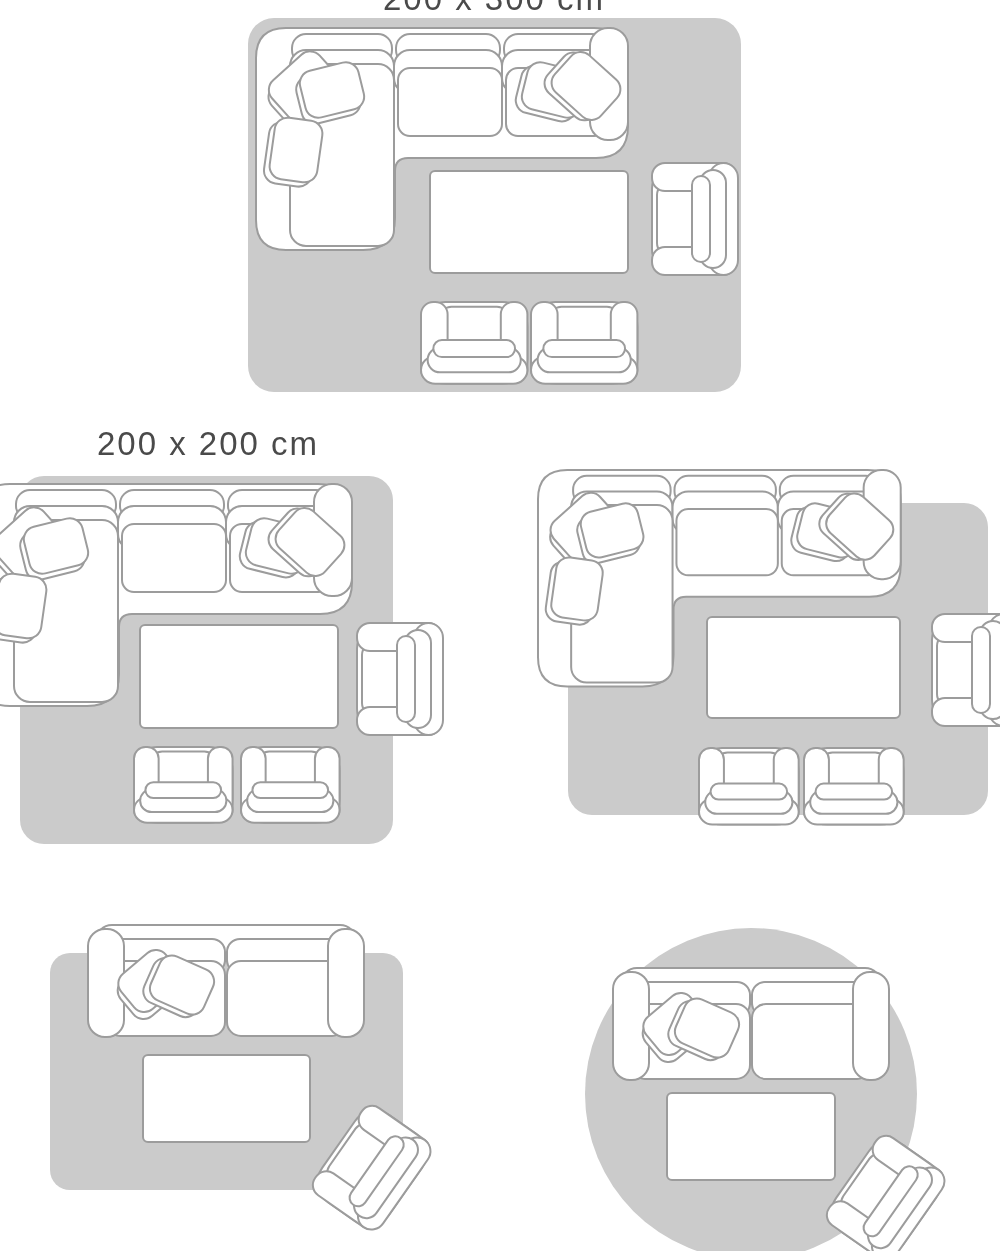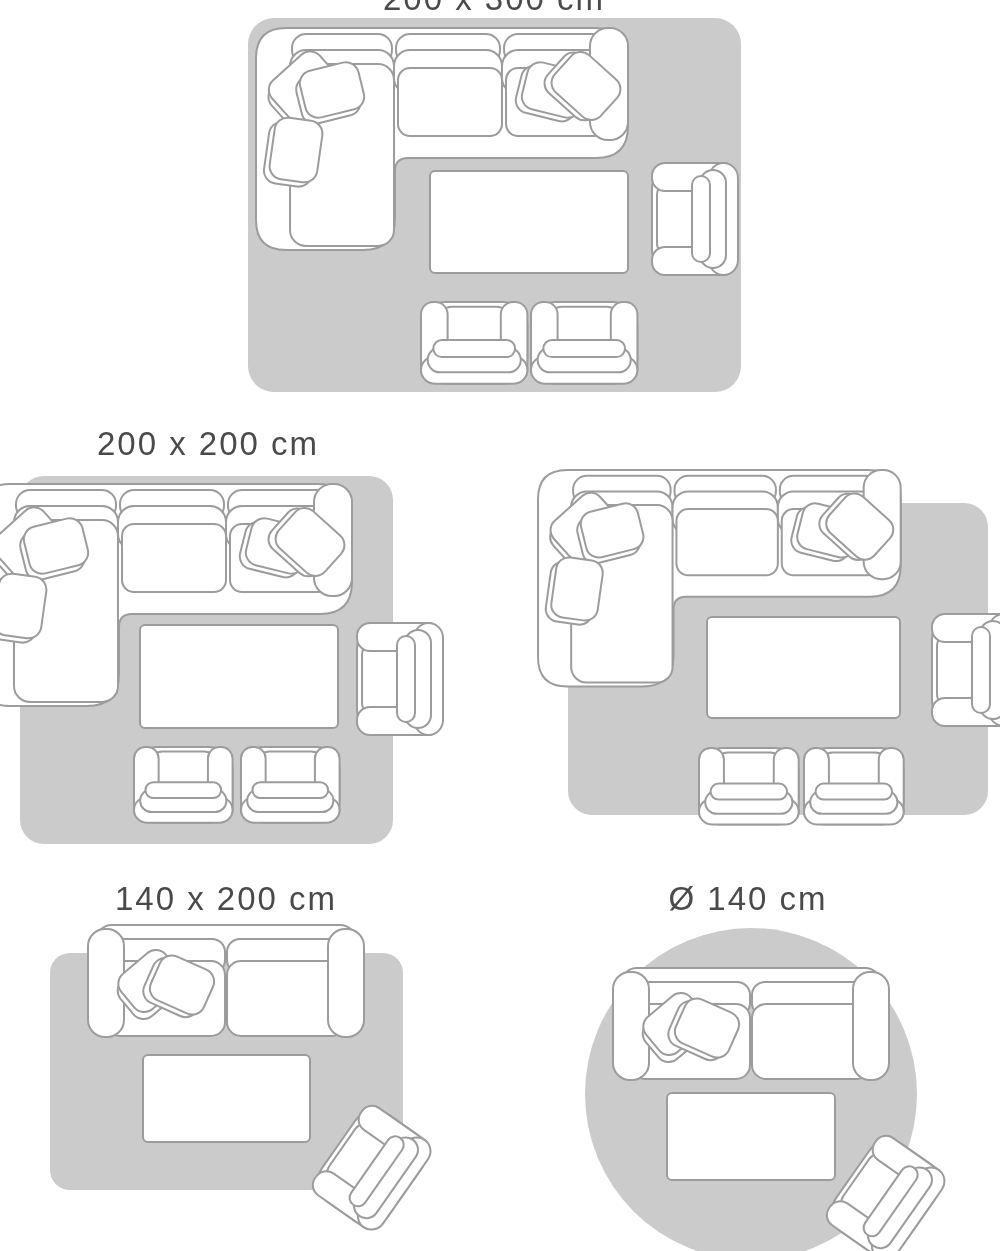--- a/index.html
+++ b/index.html
@@ -36,23 +36,21 @@
 </head>
 <body>
 
 <div class="page">
 
   <div class="size-title" style="left:244px; top:-20px; width:500px;">200 x 300 cm</div>
 
   <div class="size-title" style="left:8px; top:425px;">200 x 200 cm</div>
 
 
-  <div class="size-title" style="left:26px; top:880px;">140 x 200 cm</div>
-
-  <div class="size-title" style="left:548px; top:880px;">Ø 140 cm</div>
+
 
   <svg id="canvas" width="1000" height="1251" viewBox="0 0 1000 1251">
       <g>
         <g>
           <rect class="rug" x="248" y="18" width="493" height="374" rx="26"></rect>
         </g>
         <g transform="translate(256,28)">
           <g>
             <path class="f" d="M30 0H338Q372 0 372 32V98Q372 130 340 130H152Q139 130 139 143V190Q139 222 107 222H30Q0 222 0 192V30Q0 0 30 0Z"></path>
             <rect class="f" x="36" y="6" width="100" height="30" rx="14" ry="14"></rect>

